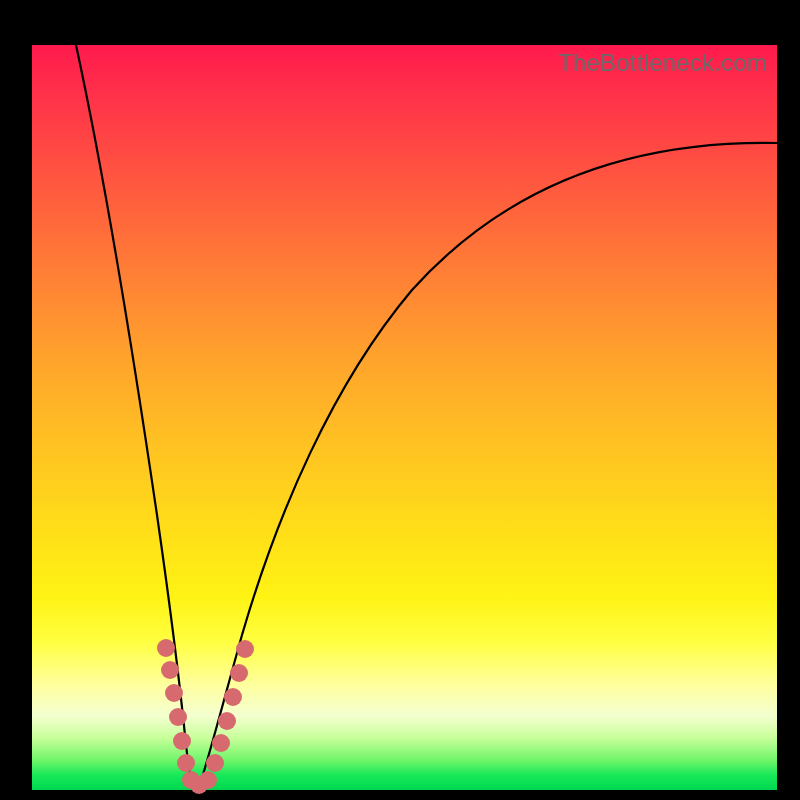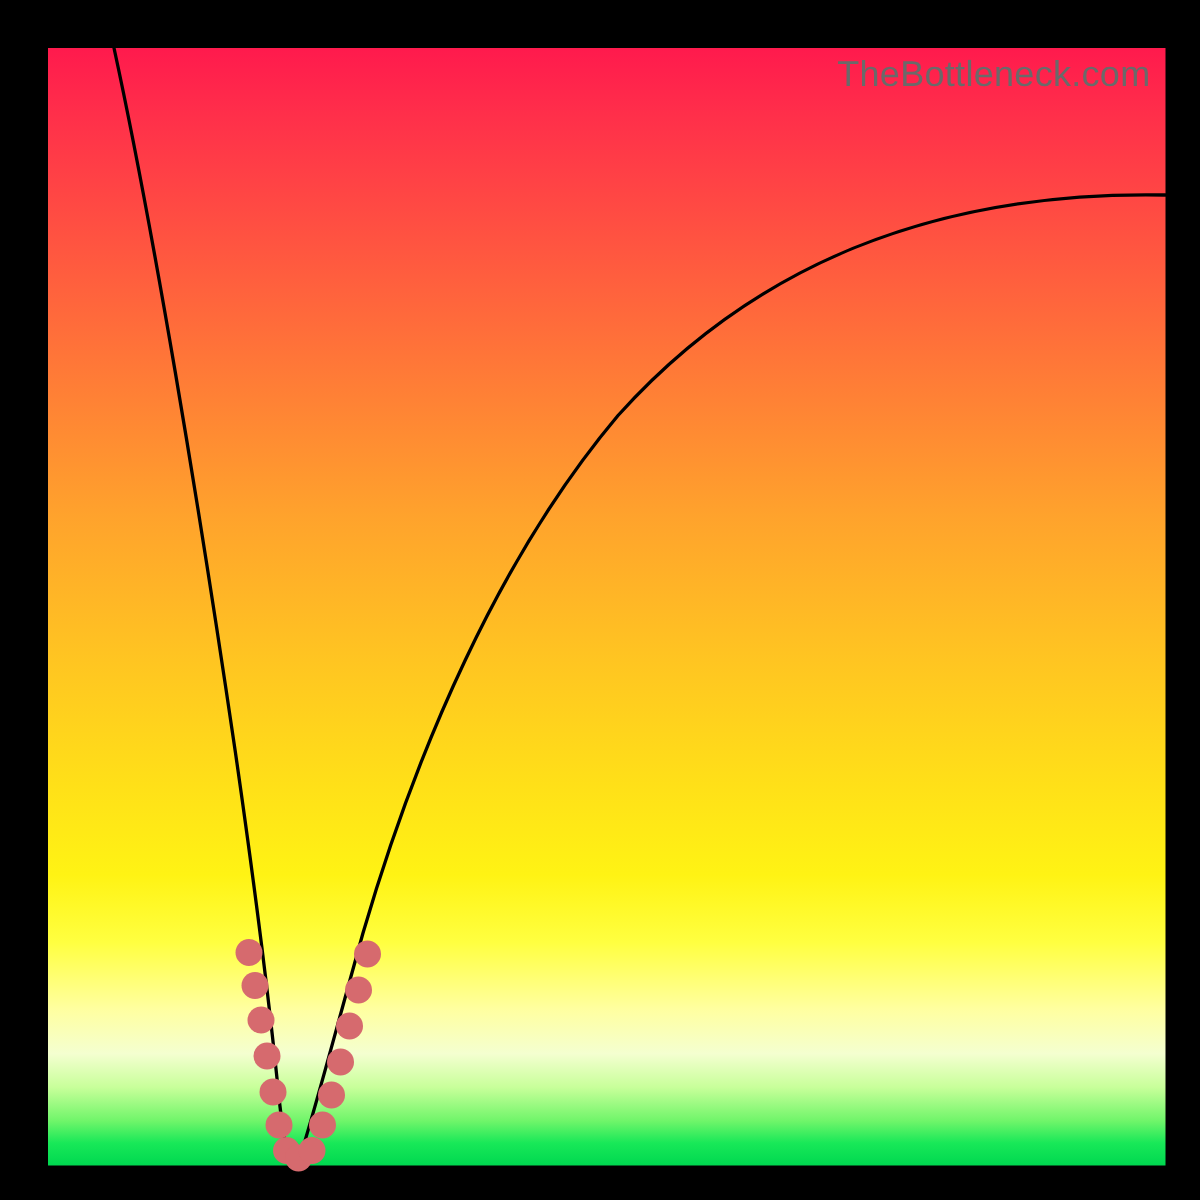--- a/index.html
+++ b/index.html
@@ -15,21 +15,21 @@
     position: absolute;
     left: 0;
     top: 0;
     width: 800px;
     height: 800px;
     background: #000;
   }
   .plot-area {
     position: absolute;
     left: 32px;
-    top: 32px;
+    top: 45px;
     width: 745px;
     height: 745px;
     
     background: linear-gradient(
       to bottom,
       #ff1a4d 0%,
       #ff2f4a 6%,
       #ff5640 18%,
       #ff7d36 30%,
       #ffa32c 42%,

